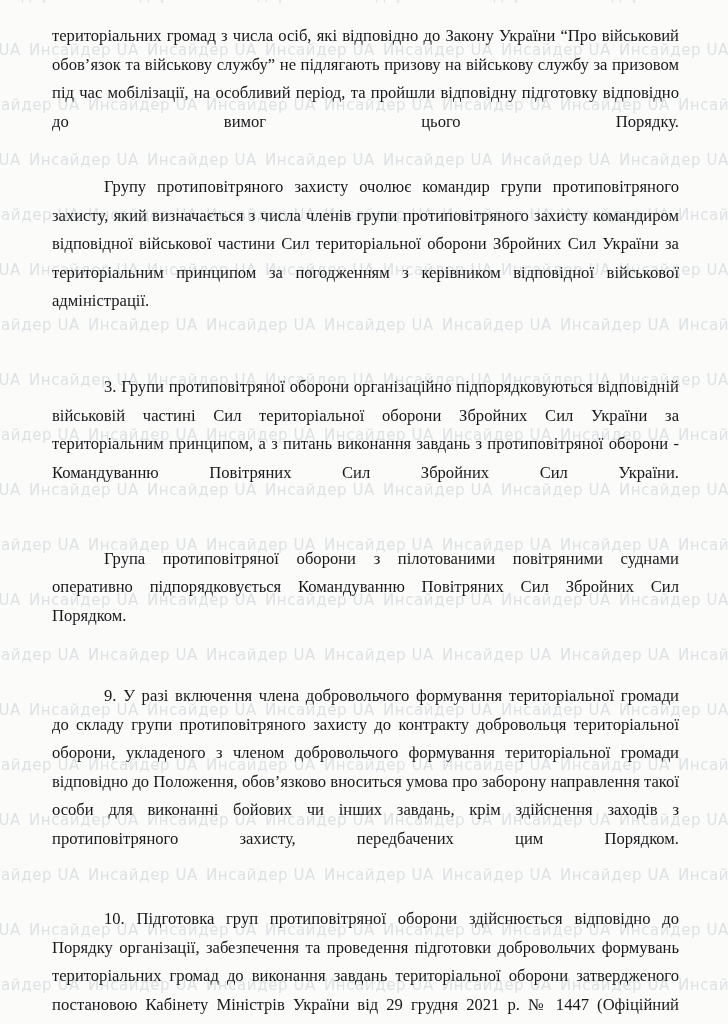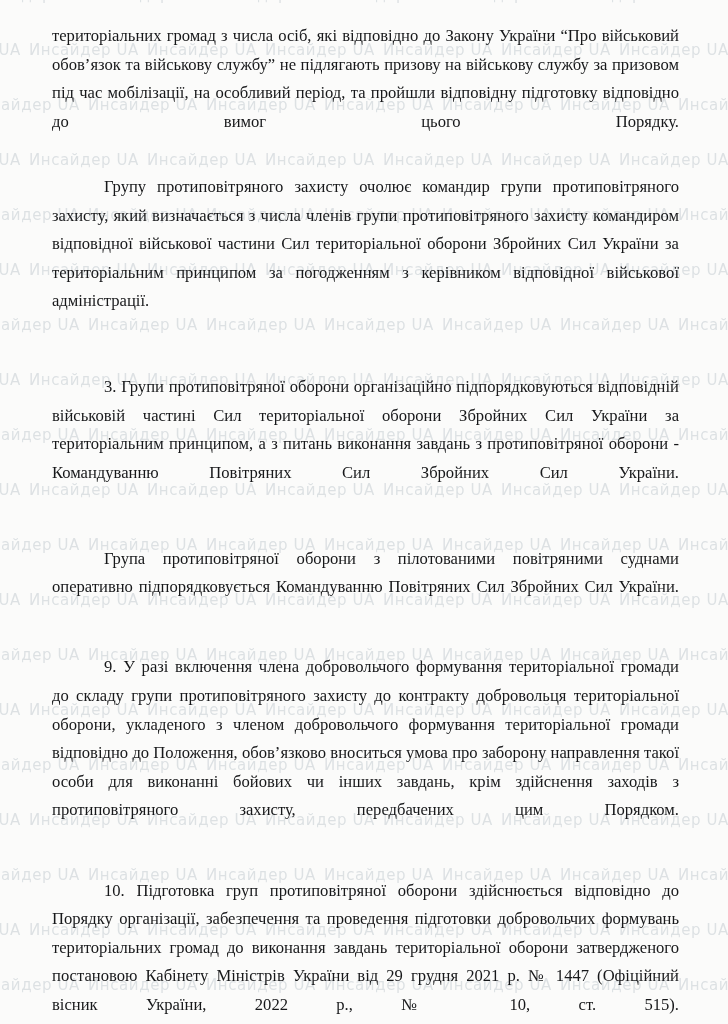--- a/index.html
+++ b/index.html
@@ -109,21 +109,21 @@
 
   <div id="text-layer">
     <div class="doc-body">
 
       <p class="para no-indent">територіальних громад з числа осіб, які відповідно до Закону України “Про військовий обов’язок та військову службу” не підлягають призову на військову службу за призовом під час мобілізації, на особливий період, та пройшли відповідну підготовку відповідно до вимог цього Порядку.</p>
 
       <p class="para gap-sm">Групу протиповітряного захисту очолює командир групи протиповітряного захисту, який визначається з числа членів групи протиповітряного захисту командиром відповідної військової частини Сил територіальної оборони Збройних Сил України за територіальним принципом за погодженням з керівником відповідної військової адміністрації.</p>
 
       <p class="para gap-lg">3. Групи протиповітряної оборони організаційно підпорядковуються відповідній військовій частині Сил територіальної оборони Збройних Сил України за територіальним принципом, а з питань виконання завдань з протиповітряної оборони - Командуванню Повітряних Сил Збройних Сил України.</p>
 
-      <p class="para gap-lg">Група протиповітряної оборони з пілотованими повітряними суднами оперативно підпорядковується Командуванню Повітряних Сил Збройних Сил України.</p>
+      <p class="para gap-lg">Група протиповітряної оборони з пілотованими повітряними суднами оперативно підпорядковується Командуванню Повітряних Сил Збройних Сил Порядком.</p>
 
       <p class="para gap-xl">9. У разі включення члена добровольчого формування територіальної громади до складу групи протиповітряного захисту до контракту добровольця територіальної оборони, укладеного з членом добровольчого формування територіальної громади відповідно до Положення, обов’язково вноситься умова про заборону направлення такої особи для виконанні бойових чи інших завдань, крім здійснення заходів з протиповітряного захисту, передбачених цим Порядком.</p>
 
       <p class="para gap-xl">10. Підготовка груп протиповітряної оборони здійснюється відповідно до Порядку організації, забезпечення та проведення підготовки добровольчих формувань територіальних громад до виконання завдань територіальної оборони затвердженого постановою Кабінету Міністрів України від 29 грудня 2021 р. № 1447 (Офіційний вісник України, 2022 р., № 10, ст. 515).</p>
 
     </div>
   </div>
 
 </div>
 

